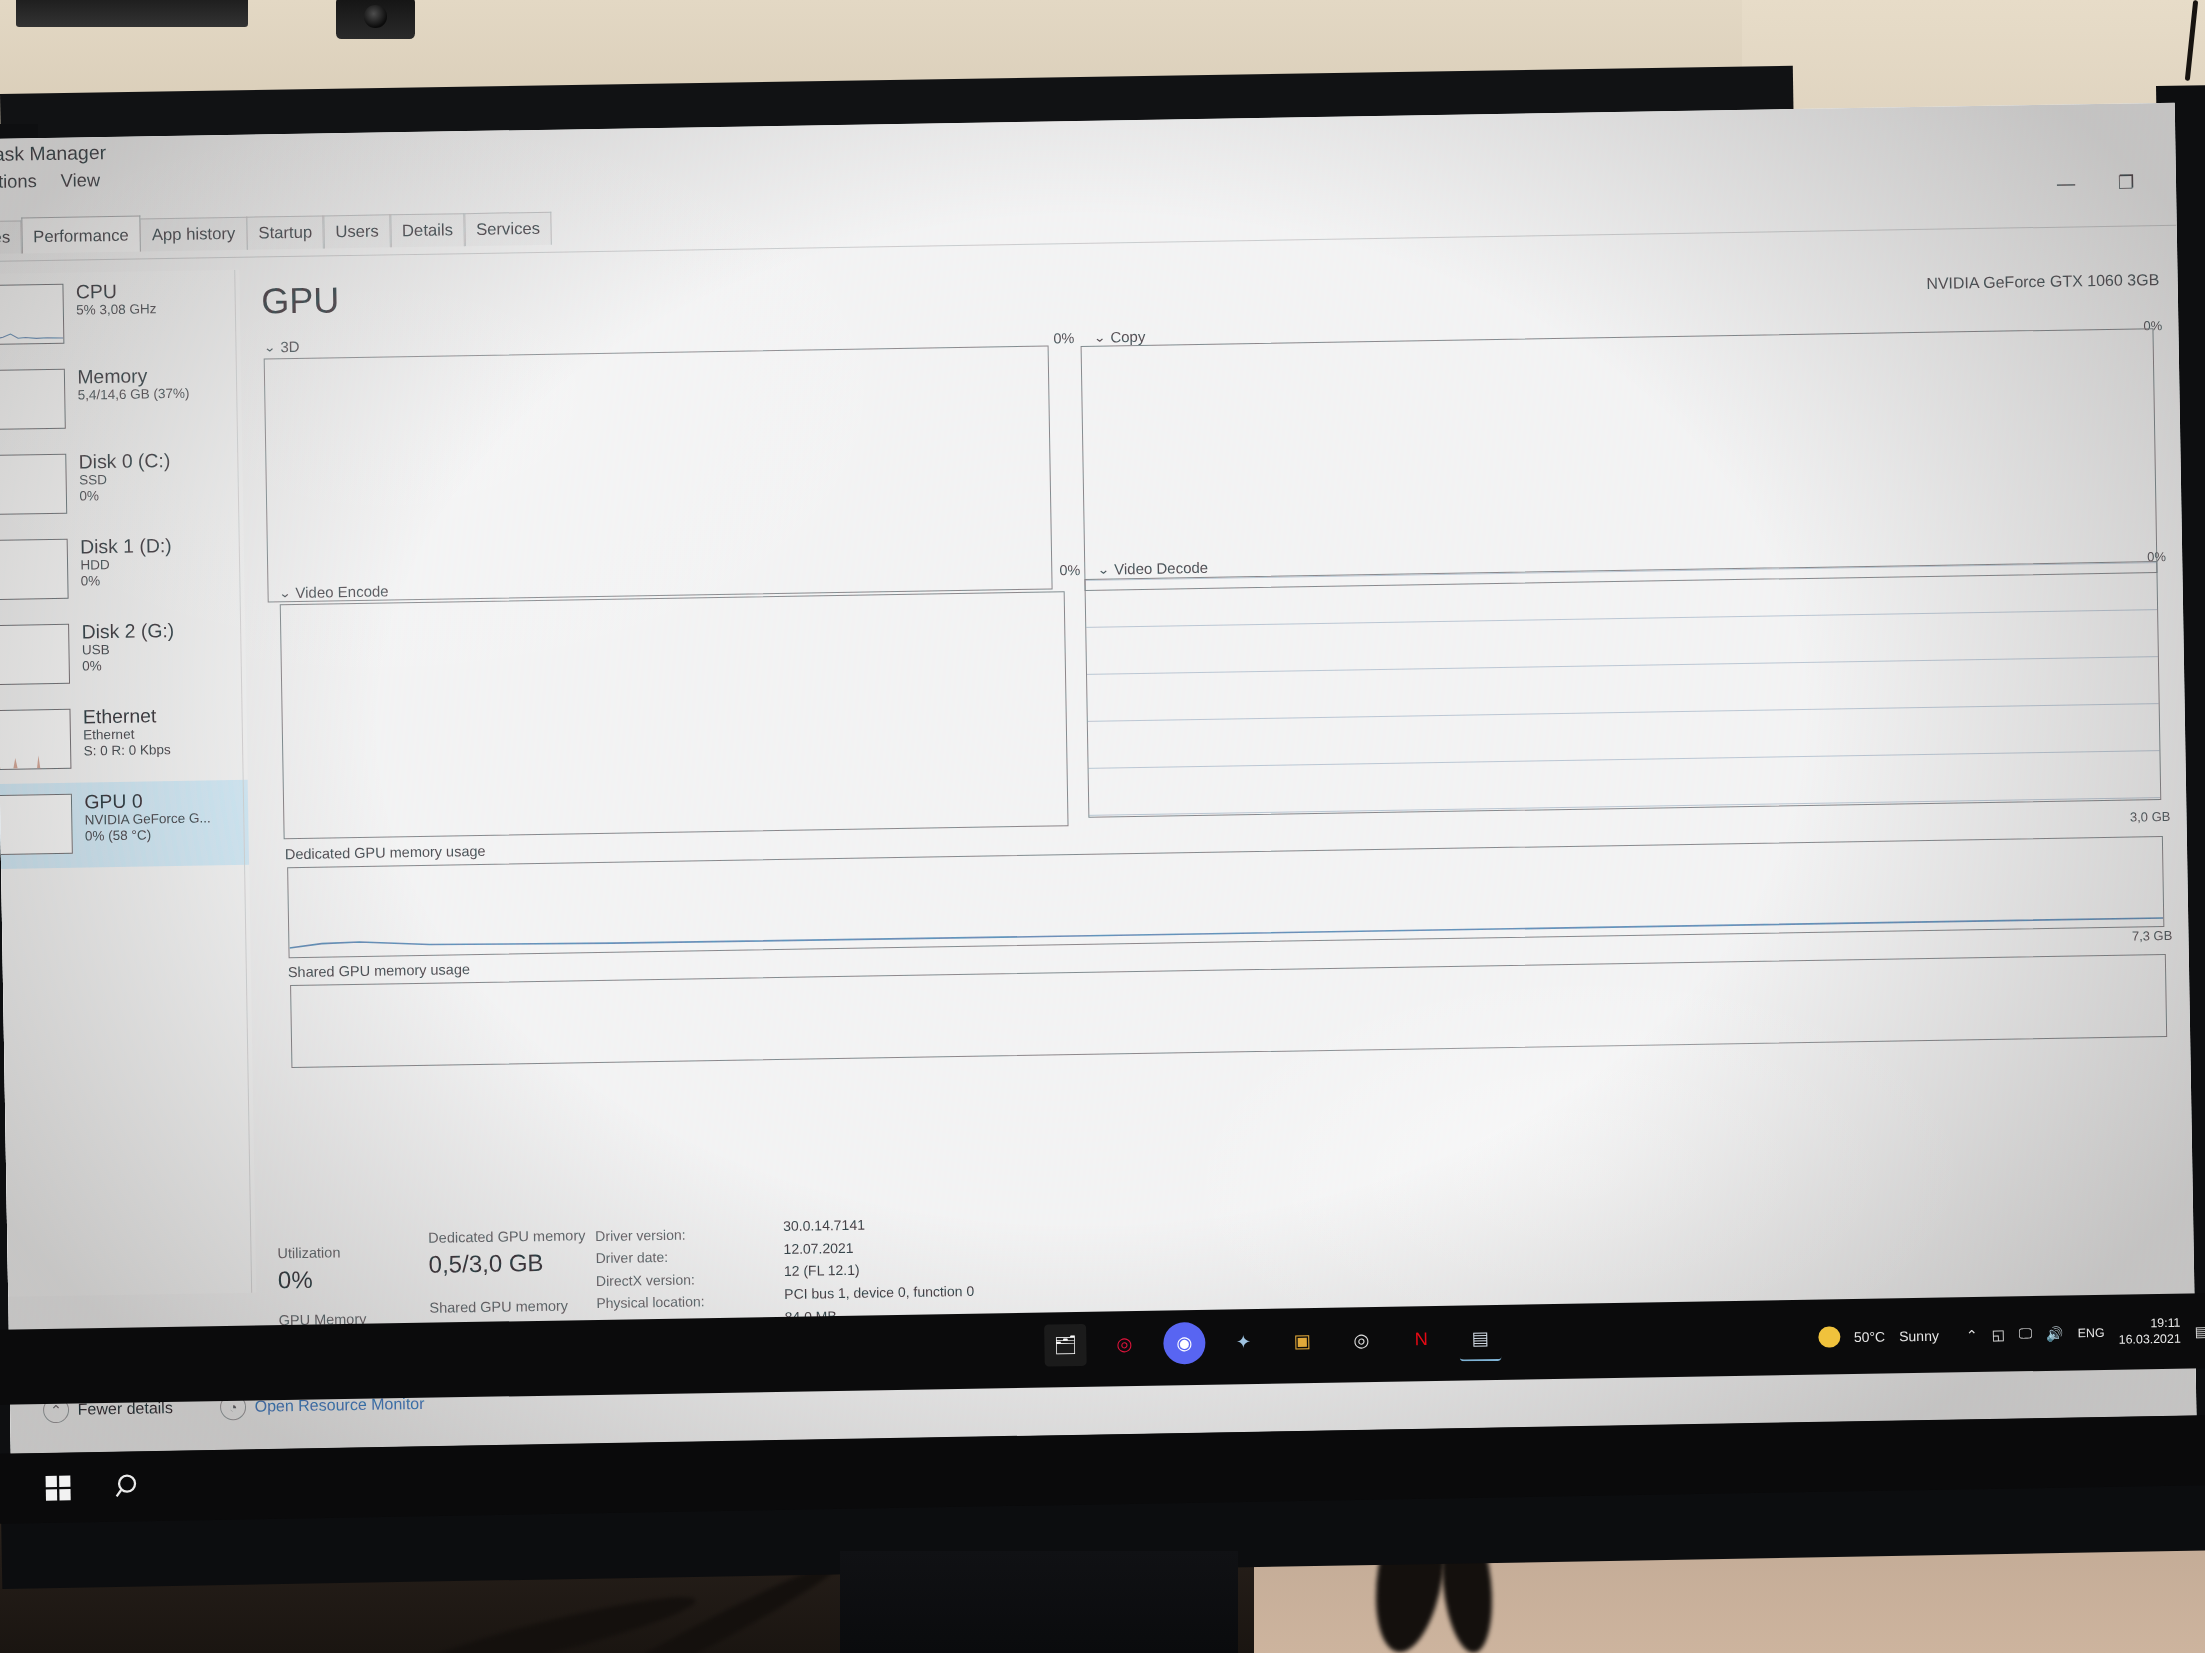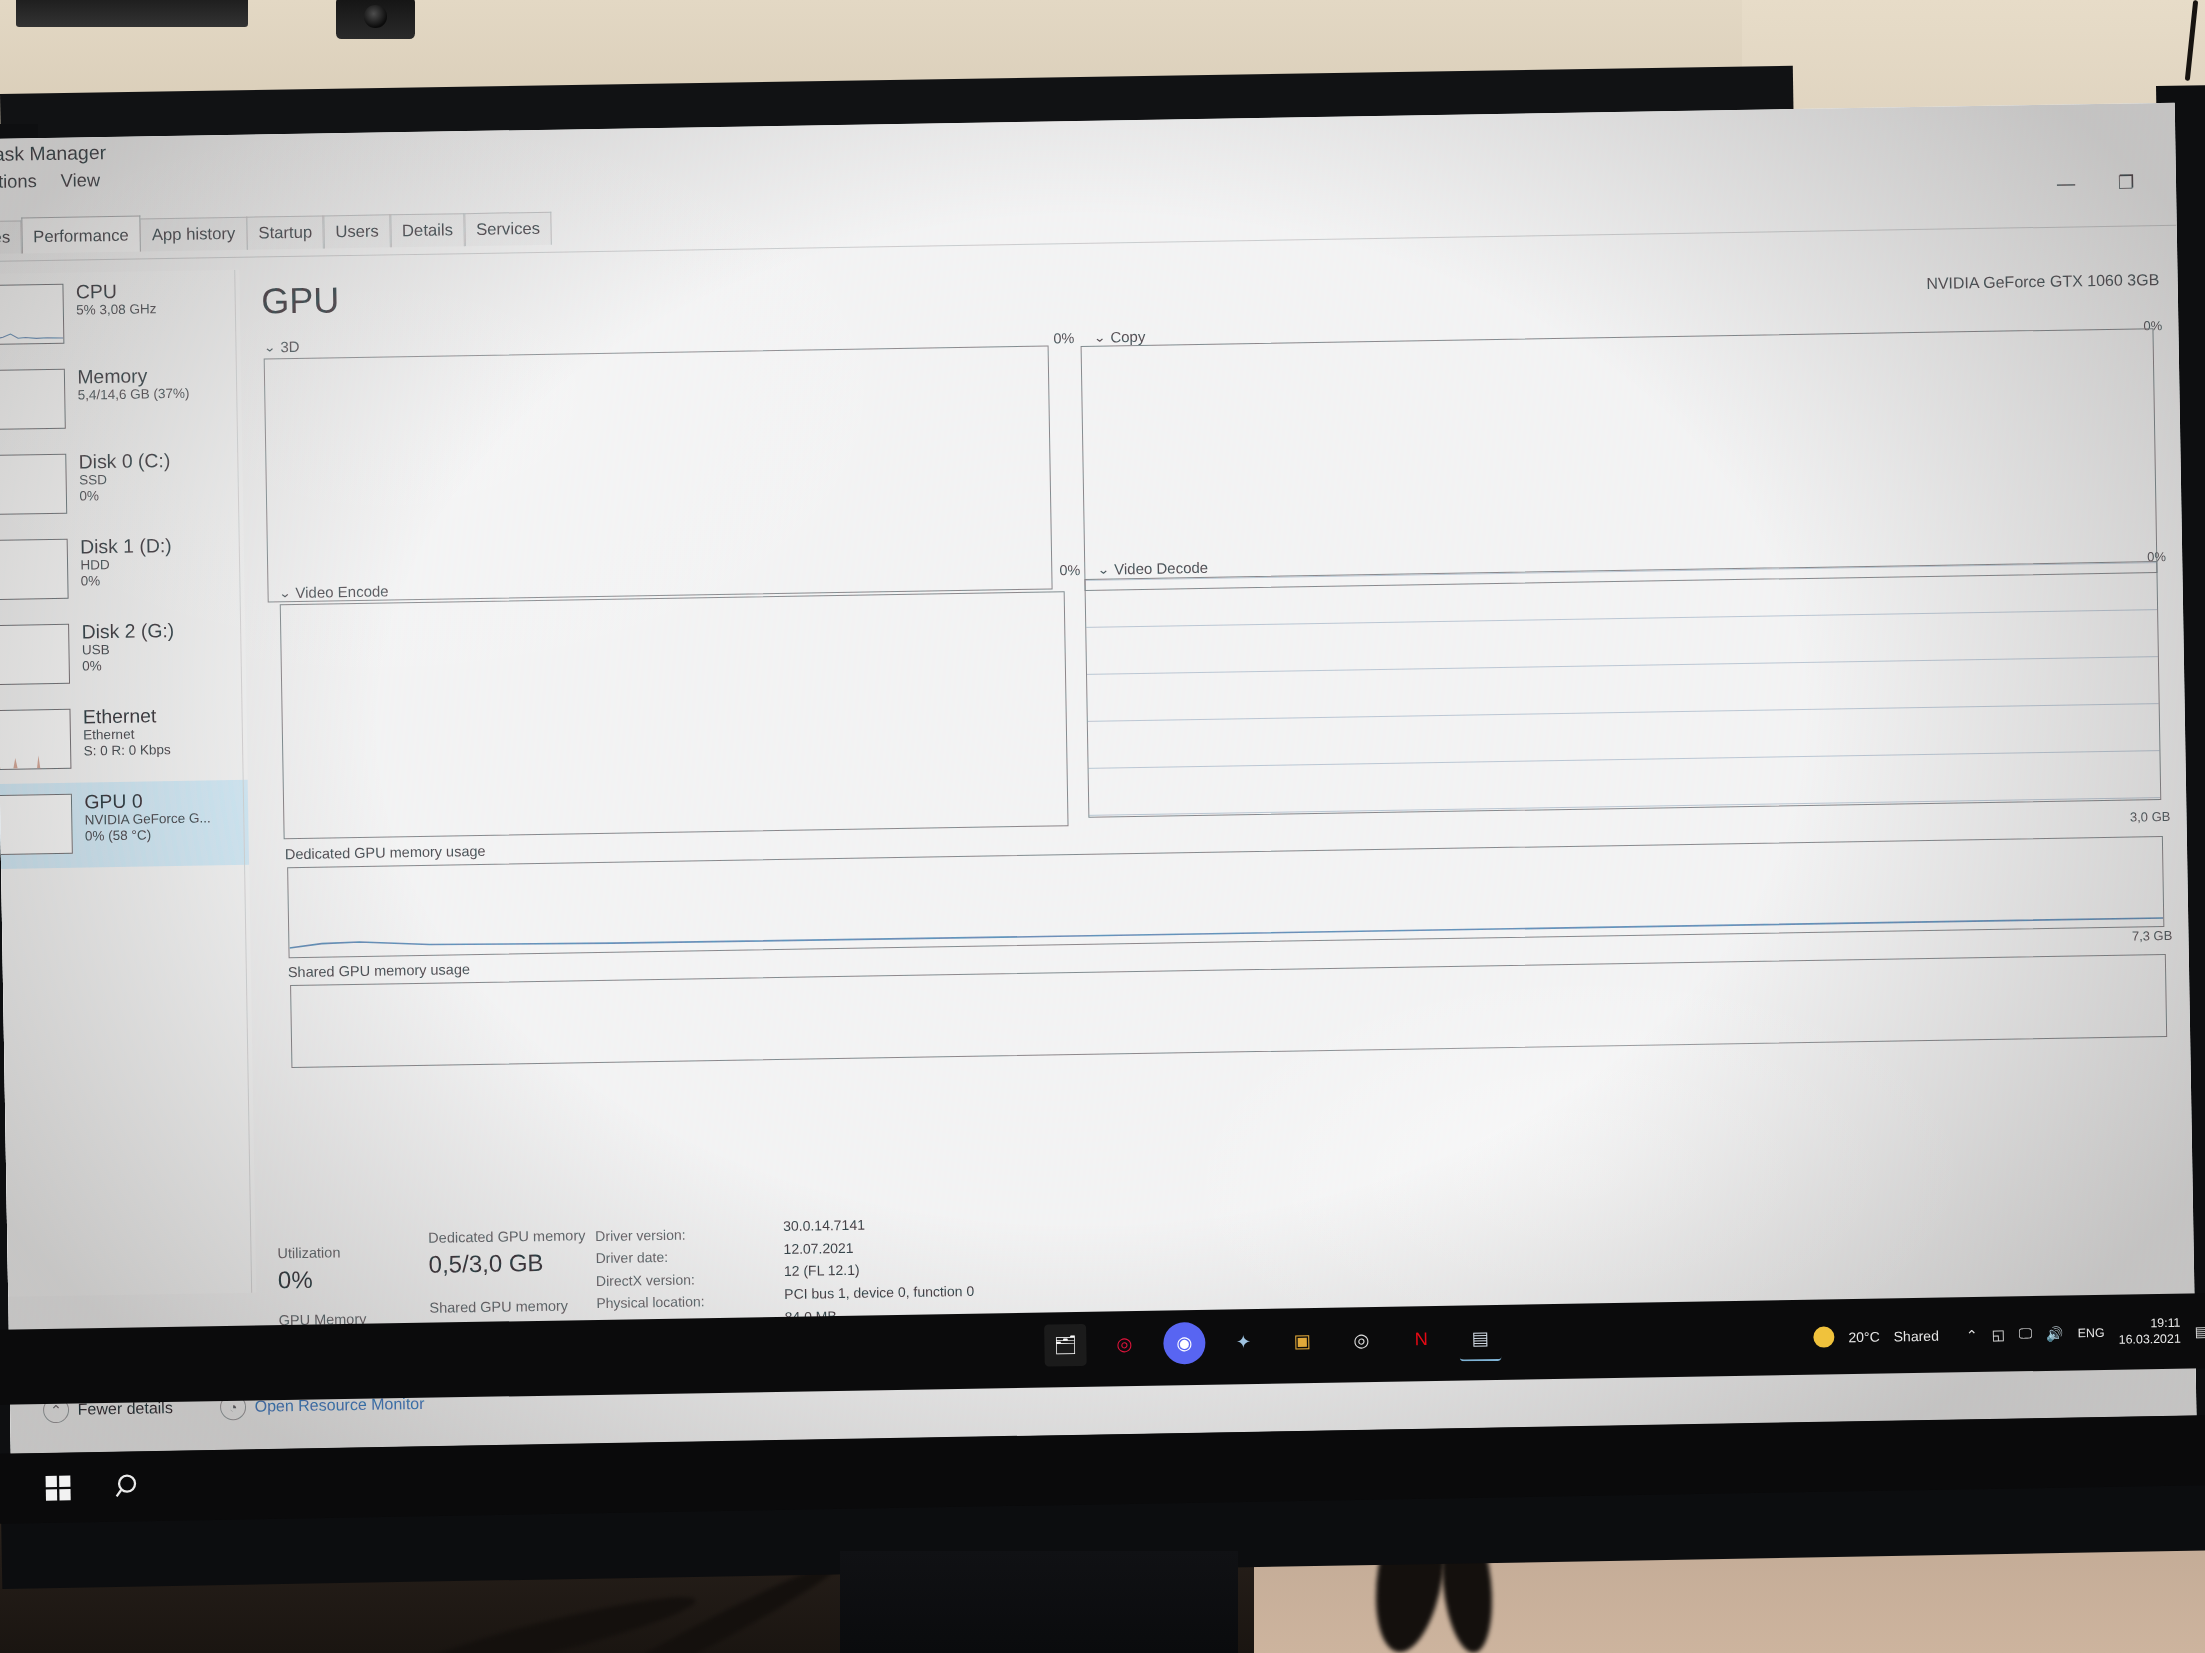--- a/index.html
+++ b/index.html
@@ -355,22 +355,22 @@
       <div class="tb-ico" style="left:1114px;color:#e0143c;">◎</div>
       <div class="tb-ico" style="left:1174px;background:#5865f2;border-radius:50%;">◉</div>
       <div class="tb-ico" style="left:1233px;color:#9fc3e0;">✦</div>
       <div class="tb-ico" style="left:1292px;color:#e0a83a;">▣</div>
       <div class="tb-ico" style="left:1351px;color:#dcdcdc;">◎</div>
       <div class="tb-ico" style="left:1411px;color:#e50914;">N</div>
       <div class="tb-ico" style="left:1470px;color:#cdd6e0;border-bottom:2.2px solid #7fb3d5;">▤</div>
 
       <div class="tb-right">
         <span style="width:21.5px;height:21.5px;border-radius:50%;background:#f0c23c;display:inline-block;"></span>
-        <span>20°C</span>
-        <span>Shared</span>
+        <span>50°C</span>
+        <span>Sunny</span>
         <span style="margin-left:13px;">⌃</span>
         <span>◱</span>
         <span>🖵</span>
         <span>🔊</span>
         <span style="font-size:12.4px;">ENG</span>
         <span class="tb-clock">
           <span style="display:block;text-align:right;">19:11</span>
           <span style="display:block;">16.03.2021</span>
         </span>
         <span>▤</span>

